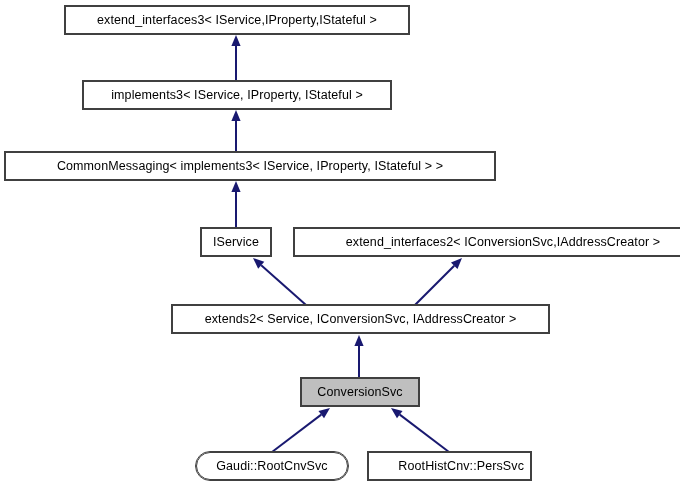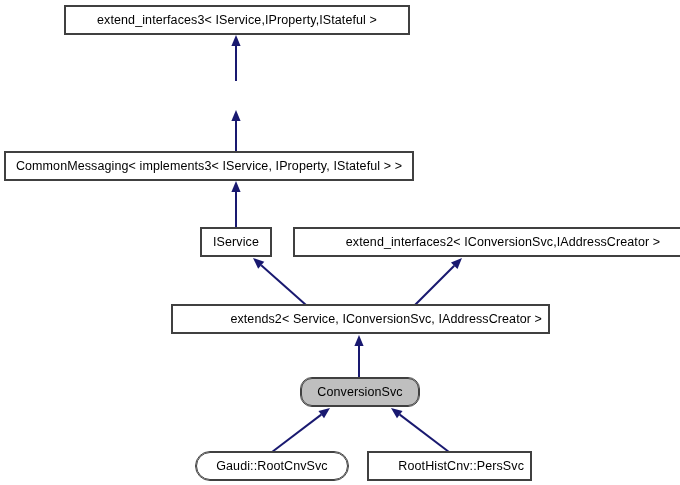--- a/index.html
+++ b/index.html
@@ -36,21 +36,20 @@
     letter-spacing: 0.1px;
     display: flex;
     align-items: center;
     justify-content: center;
     white-space: nowrap;
     text-align: center;
     z-index: 2;
   }
   .node.highlight {
     background: #bfbfbf;
-    border-radius: 11px;
   }
   .node-label {
     display: block;
     padding: 0 6px;
   }
 </style>
 </head>
 <body>
 
 <div id="diagram-root">
@@ -84,30 +83,33 @@
         <polygon points="330,408 324.0165738343951,418.3130311412676 318.4562182057522,410.98347144896553" fill="#191970"></polygon>
       </g>
       <g>
         <line x1="449" y1="452" x2="399.76360397992636" y2="414.64825129511655" stroke="#191970" stroke-width="2"></line>
         <polygon points="391,408 402.5437817942478,410.98347144896553 396.9834261656049,418.3130311412676" fill="#191970"></polygon>
       </g>
     </svg>
 <div class="node" style="left: 65px; top: 6px; width: 344px; height: 28px;">
       <span class="node-label">extend_interfaces3&lt; IService,IProperty,IStateful &gt;</span>
     </div>
-    <div class="node" style="left: 5px; top: 152px; width: 408px; height: 28px;">
+    <div class="node" style="left: 83px; top: 81px; width: 308px; height: 28px;">
+      <span class="node-label">implements3&lt; IService, IProperty, IStateful &gt;</span>
+    </div>
+    <div class="node" style="left: 5px; top: 152px; width: 490px; height: 28px;">
       <span class="node-label">CommonMessaging&lt; implements3&lt; IService, IProperty, IStateful &gt; &gt;</span>
     </div>
     <div class="node" style="left: 201px; top: 228px; width: 70px; height: 28px;">
       <span class="node-label">IService</span>
     </div>
     <div class="node" style="left: 294px; top: 228px; width: 418px; height: 28px;">
       <span class="node-label">extend_interfaces2&lt; IConversionSvc,IAddressCreator &gt;</span>
     </div>
-    <div class="node" style="left: 172px; top: 305px; width: 377px; height: 28px; justify-content: flex-end;">
+    <div class="node" style="left: 172px; top: 305px; width: 377px; height: 28px;">
       <span class="node-label">extends2&lt; Service, IConversionSvc, IAddressCreator &gt;</span>
     </div>
     <div class="node highlight" style="left: 301px; top: 378px; width: 118px; height: 28px;">
       <span class="node-label">ConversionSvc</span>
     </div>
     <div class="node" style="left: 196px; top: 452px; width: 152px; height: 28px; border-radius: 14px;">
       <span class="node-label">Gaudi::RootCnvSvc</span>
     </div>
     <div class="node" style="left: 368px; top: 452px; width: 163px; height: 28px; justify-content: flex-end;">
       <span class="node-label">RootHistCnv::PersSvc</span>

